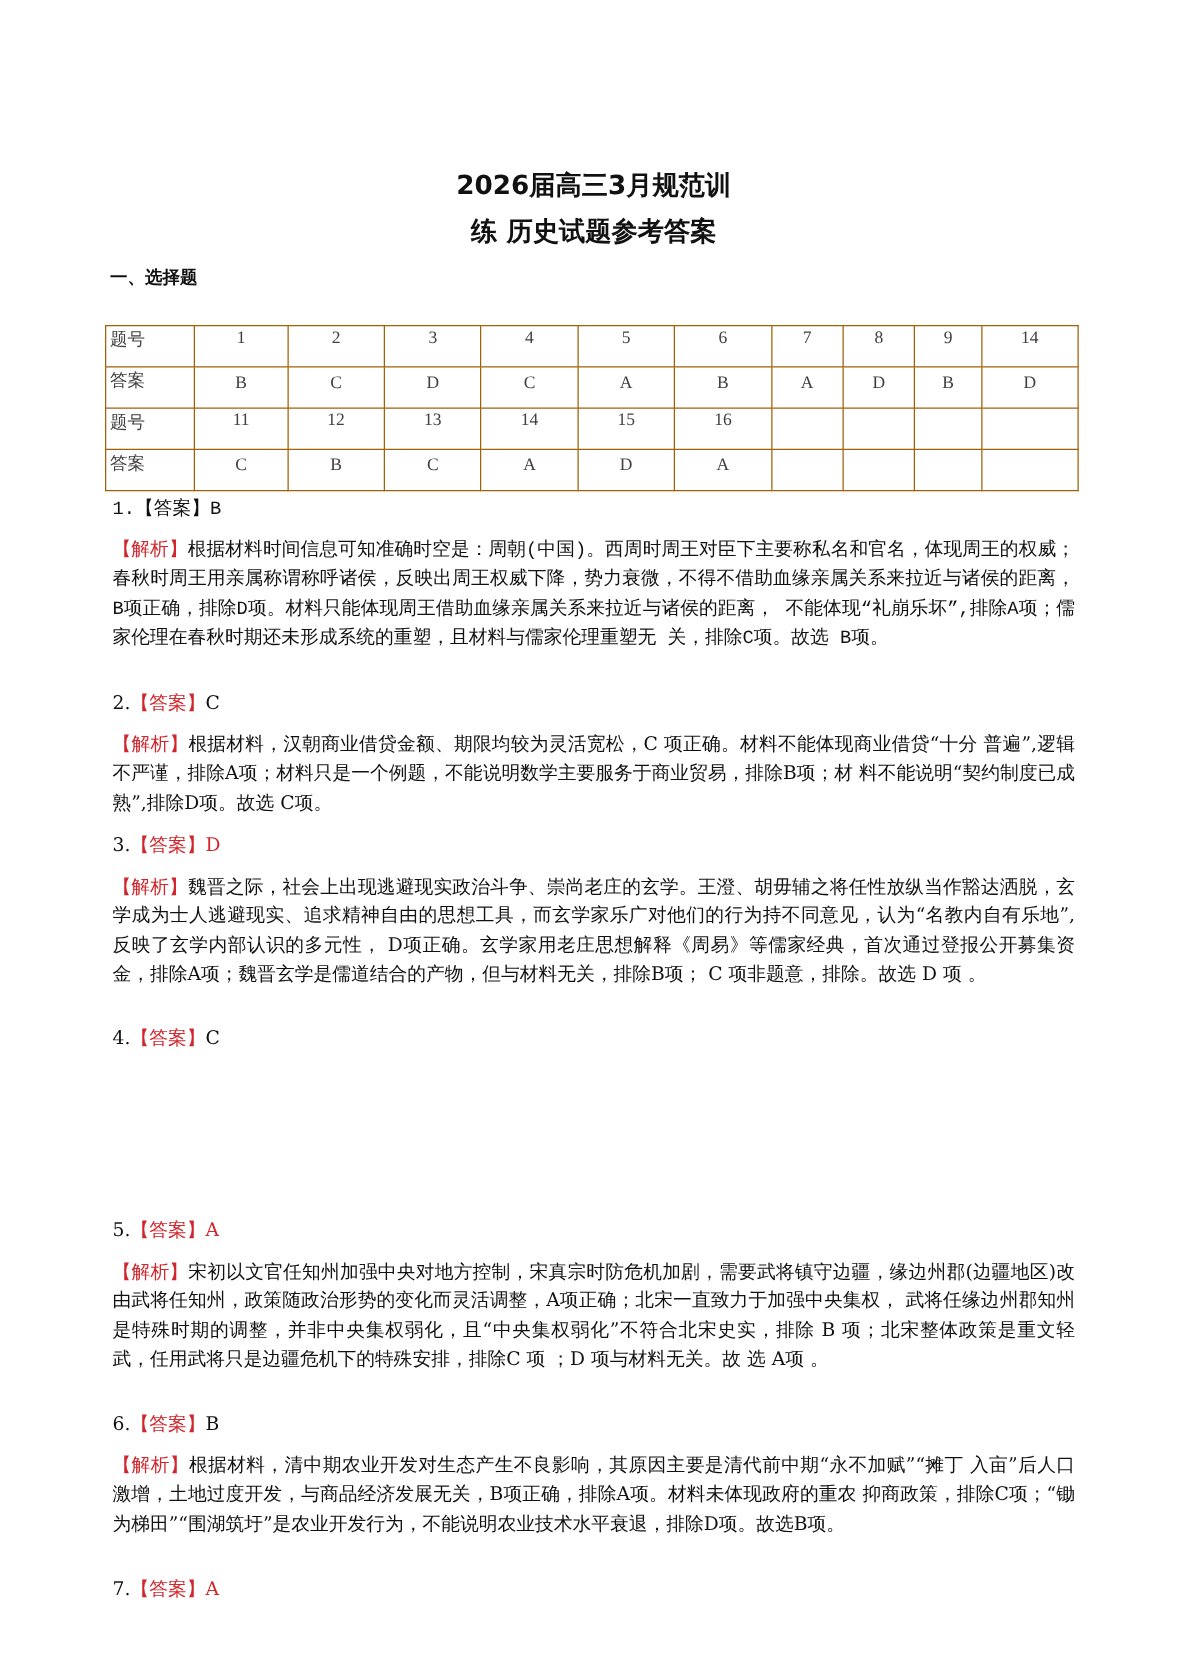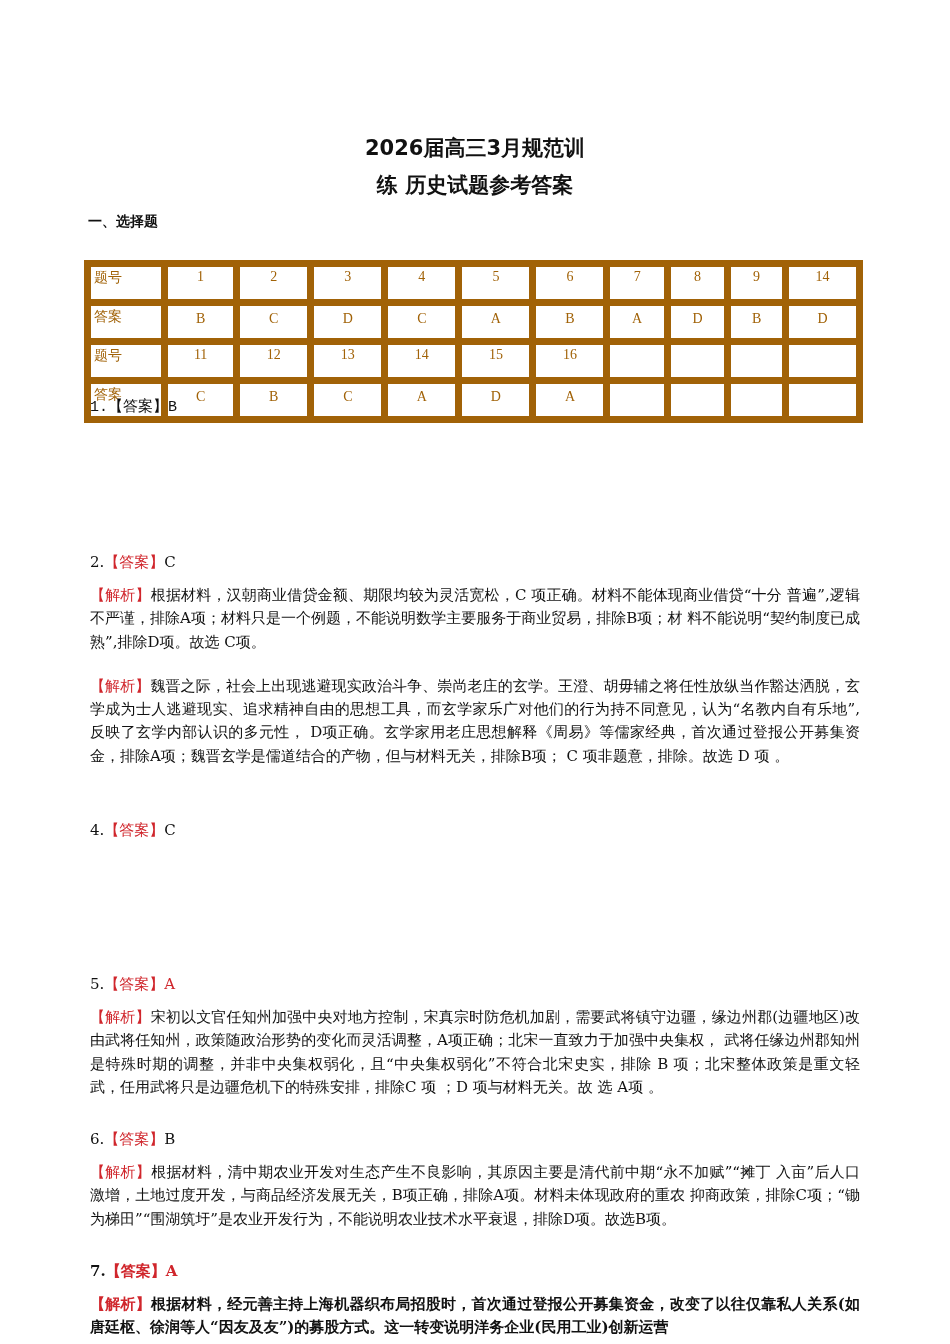--- a/index.html
+++ b/index.html
@@ -8,22 +8,22 @@
   .page { position: absolute; left: 0; top: 4px; width: 950px; height: 1312px; }
   .title { position: absolute; left: 0; width: 950px; text-align: center;
            font-family: "DejaVu Sans", "Liberation Sans", sans-serif; font-weight: bold;
            font-size: 21px; color: #111; }
   .title1 { top: 130px; }
   .title2 { top: 167px; box-sizing: border-box; }
   .section { position: absolute; left: 88px; top: 209px; font-size: 14px; font-weight: bold;
              font-family: Liberation Serif, serif; }
   table.ans { position: absolute; left: 84px; top: 256px; border-collapse: collapse;
               width: 779px; font-family: "Liberation Serif", "DejaVu Serif", serif; }
-  table.ans td { border: 7px solid #a16207; height: 32px; text-align: center;
-                 font-size: 14px; color: #a16207; padding: 0; vertical-align: top; }
+  table.ans td { border: 1px solid #a16207; height: 32px; text-align: center;
+                 font-size: 14px; color: #404040; padding: 0; vertical-align: top; }
   table.ans td.hd { width: 70px; text-align: center; }
   table.ans td.hd span { position: relative; left: -18px; top: 2px; }
   table.ans td.v span { position: relative; top: 5px; }
   table.ans tr.num td.v span { top: 2px; }
   .item { position: absolute; left: 90px; width: 770px; font-size: 15px; line-height: 23.2px; }
   .q { font-size: 15px; }
   .red { color: #d0262c; }
   .blk { color: #111; }
   .exp { text-align: justify; }
 </style>
@@ -91,32 +91,38 @@
           <td class="v"><span></span></td>
           <td class="v"><span></span></td>
         </tr>
       </tbody>
   </table>
 
   <div class="item" style="top:392px;font-family:Liberation Mono, monospace;">
     <div class="q">
       <span class="blk">1.</span><span class="blk">【答案】</span><span class="blk">B</span>
     </div>
+    <div class="exp" style="margin-top:10px;">
+      <span class="red">【解析】</span><span>根据材料时间信息可知准确时空是：周朝(中国)。西周时周王对臣下主要称私名和官名，体现周王的权威；春秋时周王用亲属称谓称呼诸侯，反映出周王权威下降，势力衰微，不得不借助血缘亲属关系来拉近与诸侯的距离，B项正确，排除D项。材料只能体现周王借助血缘亲属关系来拉近与诸侯的距离，  不能体现“礼崩乐坏”,排除A项；儒家伦理在春秋时期还未形成系统的重塑，且材料与儒家伦理重塑无  关，排除C项。故选  B项。</span>
+    </div>
   </div>
 
   <div class="item" style="top:547px;">
     <div class="q">
       <span class="blk">2.</span><span class="red">【答案】</span><span class="blk">C</span>
     </div>
     <div class="exp" style="margin-top:10px;">
       <span class="red">【解析】</span><span>根据材料，汉朝商业借贷金额、期限均较为灵活宽松，C  项正确。材料不能体现商业借贷“十分  普遍”,逻辑不严谨，排除A项；材料只是一个例题，不能说明数学主要服务于商业贸易，排除B项；材  料不能说明“契约制度已成熟”,排除D项。故选  C项。</span>
     </div>
   </div>
 
   <div class="item" style="top:661px;">
+    <div class="q">
+      <span class="blk">3.</span><span class="red">【答案】</span><span class="red">D</span>
+    </div>
     <div class="exp" style="margin-top:10px;">
       <span class="red">【解析】</span><span>魏晋之际，社会上出现逃避现实政治斗争、崇尚老庄的玄学。王澄、胡毋辅之将任性放纵当作豁达洒脱，玄学成为士人逃避现实、追求精神自由的思想工具，而玄学家乐广对他们的行为持不同意见，认为“名教内自有乐地”,反映了玄学内部认识的多元性，  D项正确。玄学家用老庄思想解释《周易》等儒家经典，首次通过登报公开募集资金，排除A项；魏晋玄学是儒道结合的产物，但与材料无关，排除B项；  C 项非题意，排除。故选  D  项  。</span>
     </div>
   </div>
 
   <div class="item" style="top:815px;">
     <div class="q">
       <span class="blk">4.</span><span class="red">【答案】</span><span class="blk">C</span>
     </div>
   </div>
@@ -132,22 +138,19 @@
 
   <div class="item" style="top:1124px;">
     <div class="q">
       <span class="blk">6.</span><span class="red">【答案】</span><span class="blk">B</span>
     </div>
     <div class="exp" style="margin-top:10px;">
       <span class="red">【解析】</span><span>根据材料，清中期农业开发对生态产生不良影响，其原因主要是清代前中期“永不加赋”“摊丁  入亩”后人口激增，土地过度开发，与商品经济发展无关，B项正确，排除A项。材料未体现政府的重农  抑商政策，排除C项；“锄为梯田”“围湖筑圩”是农业开发行为，不能说明农业技术水平衰退，排除D项。故选B项。</span>
     </div>
   </div>
 
-  <div class="item" style="top:1256px;font-weight:bold;">
+  <div class="item" style="top:1256px;">
     <div class="q">
       <span class="blk">7.</span><span class="red">【答案】</span><span class="red">A</span>
-    </div>
-    <div class="exp" style="margin-top:10px;">
-      <span class="red">【解析】</span><span>根据材料，经元善主持上海机器织布局招股时，首次通过登报公开募集资金，改变了以往仅靠私人关系(如唐廷枢、徐润等人“因友及友”)的募股方式。这一转变说明洋务企业(民用工业)创新运营</span>
     </div>
   </div>
 
 </div>
 
 </body></html>

